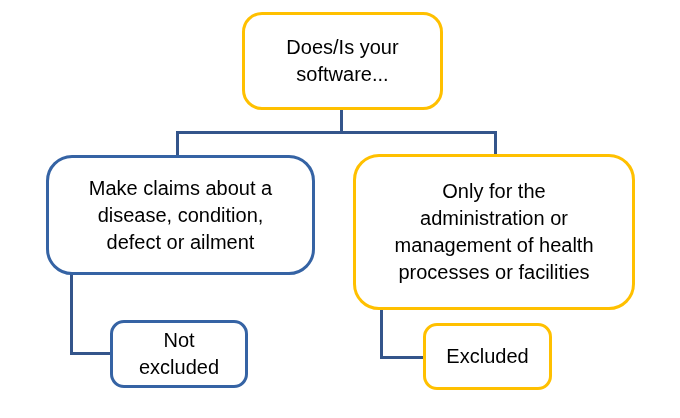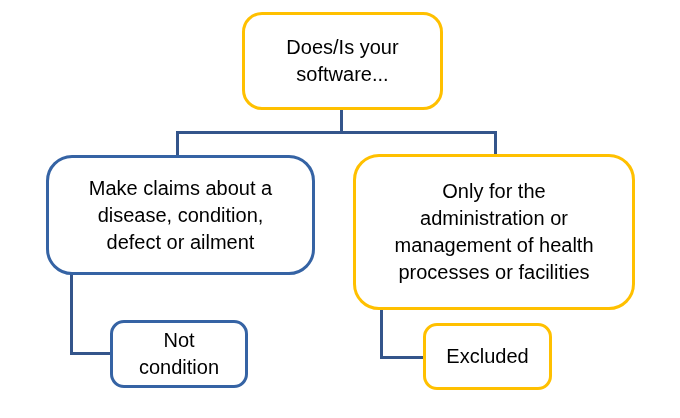--- a/index.html
+++ b/index.html
@@ -82,20 +82,20 @@
 
   <div class="node gold node-admin">
     <span>Only for the
 administration or
 management of health
 processes or facilities</span>
   </div>
 
   <div class="node blue node-notexcl">
     <span>Not
-condition</span>
+excluded</span>
   </div>
 
   <div class="node gold node-excl">
     <span>Excluded</span>
   </div>
 
 </div>
 
 </body></html>

